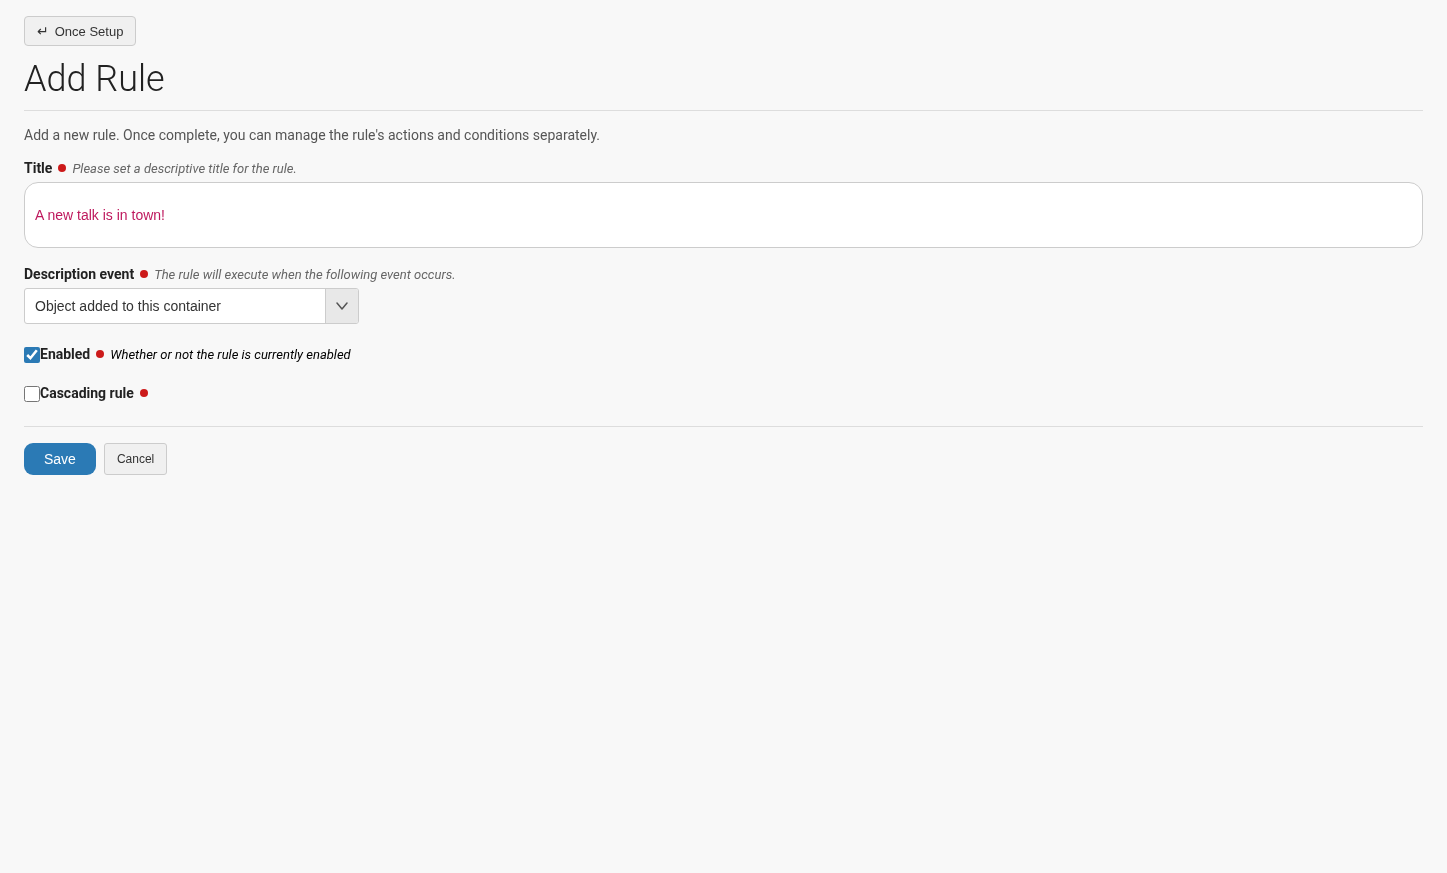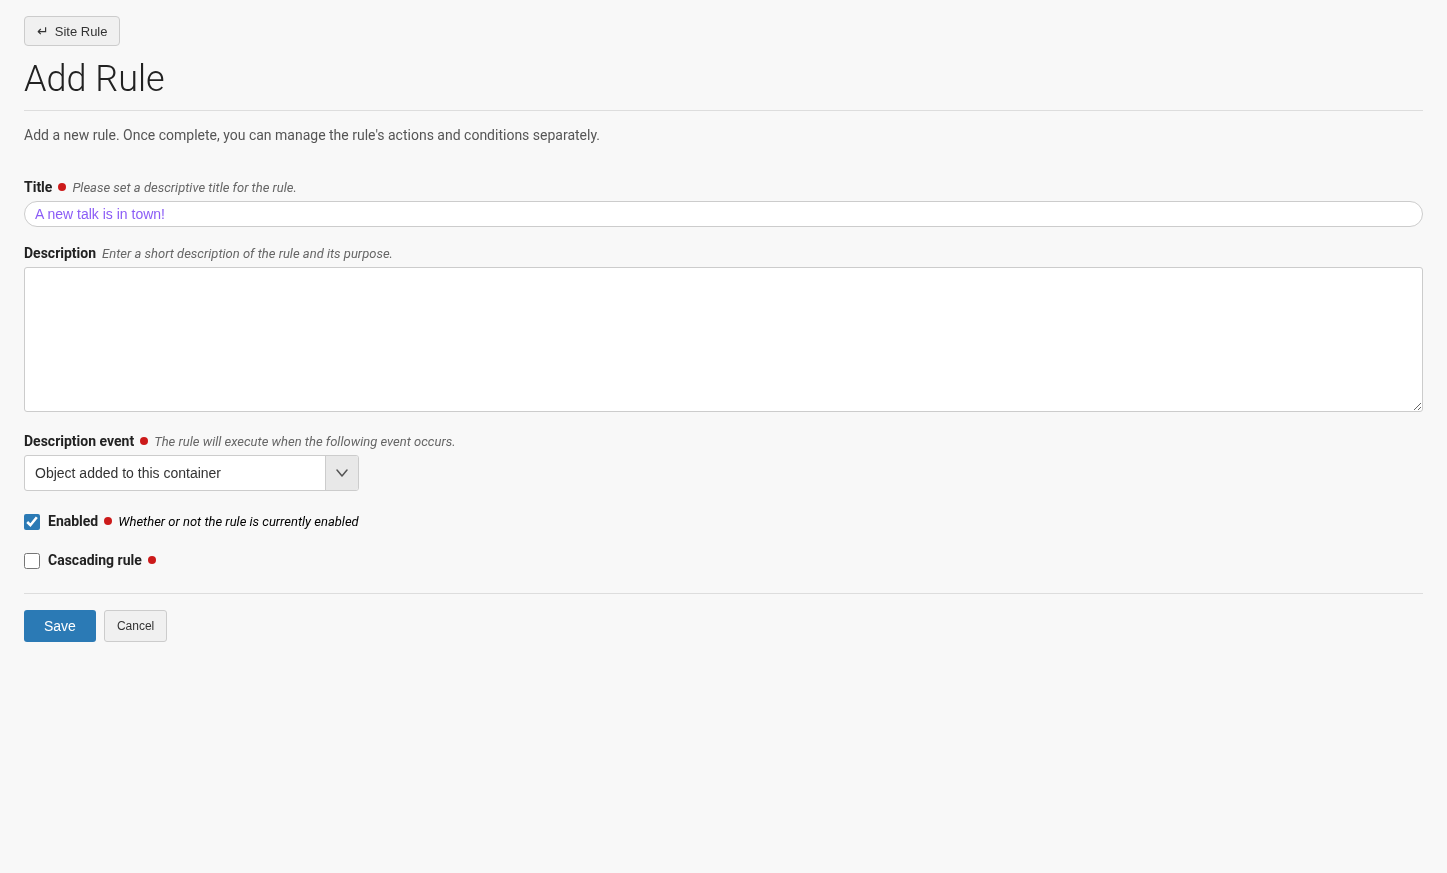--- a/index.html
+++ b/index.html
@@ -45,21 +45,21 @@
 
     .divider {
       border: none;
       border-top: 1px solid #ddd;
       margin-bottom: 16px;
     }
 
     .page-description {
       font-size: 14px;
       color: #555;
-      margin-bottom: 36px;
+      margin-bottom: 17px;
     }
 
     .field-group {
       margin-bottom: 18px;
     }
 
     .field-label-row {
       display: flex;
       align-items: center;
       gap: 6px;
@@ -81,25 +81,25 @@
     }
 
     .field-hint {
       font-style: italic;
       color: #666;
       font-size: 13px;
     }
 
     .text-input {
       width: 100%;
-      padding: 4px 10px;
+      padding: 24px 10px;
       border: 1px solid #ccc;
       border-radius: 14px;
       font-size: 14px;
-      color: #8b5cf6;
+      color: #be185d;
       background: #fff;
       outline: none;
     }
 
     .textarea-input {
       width: 100%;
       height: 145px;
       padding: 8px 10px;
       border: 1px solid #ccc;
       border-radius: 3px;
@@ -145,21 +145,20 @@
     }
 
     .select-arrow-btn svg {
       width: 12px;
       height: 12px;
     }
 
     .checkbox-row {
       display: flex;
       align-items: flex-start;
-      gap: 8px;
       margin-bottom: 14px;
       padding: 4px 0;
     }
 
     .checkbox-input {
       width: 16px;
       height: 16px;
       margin-top: 1px;
       cursor: pointer;
       accent-color: #2b7ab5;
@@ -194,21 +193,21 @@
     .action-buttons {
       display: flex;
       gap: 8px;
     }
 
     .btn-save {
       padding: 8px 20px;
       background: #2b7ab5;
       color: #fff;
       border: none;
-      border-radius: 3px;
+      border-radius: 9px;
       font-size: 14px;
       cursor: pointer;
       font-weight: 500;
     }
 
     .btn-cancel {
       padding: 8px 12px;
       background: #f0f0f0;
       color: #333;
       border: 1px solid #ccc;
@@ -222,21 +221,21 @@
     }
   </style>
 </head>
 <body>
 
 <div class="page-container">
 
   
   <button class="breadcrumb-btn">
     <span class="return-icon">↵</span>
-    <span>Site Rule</span>
+    <span>Once Setup</span>
   </button>
 
   
   <h1 class="page-title">Add Rule</h1>
 
   <hr class="divider">
 
   
   <p class="page-description">Add a new rule. Once complete, you can manage the rule's actions and conditions separately.</p>
 
@@ -244,27 +243,20 @@
   <div class="field-group">
     <div class="field-label-row">
       <span class="field-label">Title</span>
       <span class="required-dot"></span>
       <span class="field-hint">Please set a descriptive title for the rule.</span>
     </div>
     <input type="text" class="text-input" value="A new talk is in town!" style="">
   </div>
 
   
-  <div class="field-group">
-    <div class="field-label-row">
-      <span class="field-label">Description</span>
-      <span class="field-hint">Enter a short description of the rule and its purpose.</span>
-    </div>
-    <textarea class="textarea-input" style=""></textarea>
-  </div>
 
   
   <div class="field-group">
     <div class="field-label-row">
       <span class="field-label">Description event</span>
       <span class="required-dot"></span>
       <span class="field-hint">The rule will execute when the following event occurs.</span>
     </div>
     <div class="select-wrapper">
       <select class="select-input">

